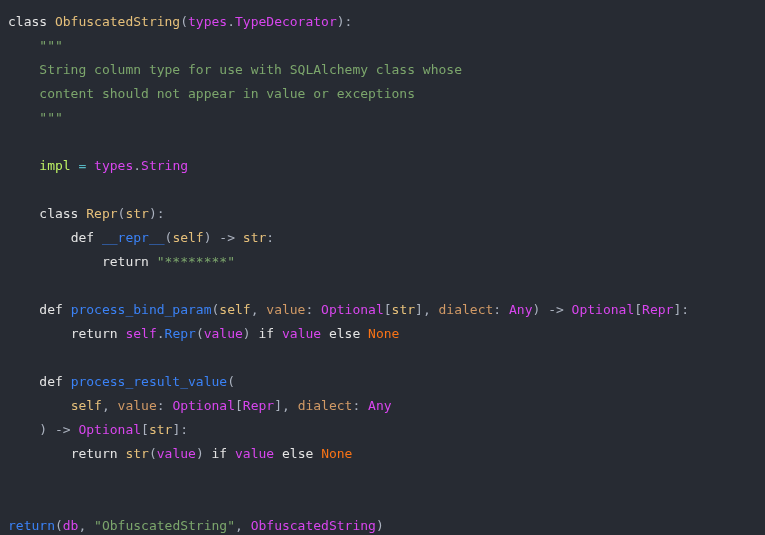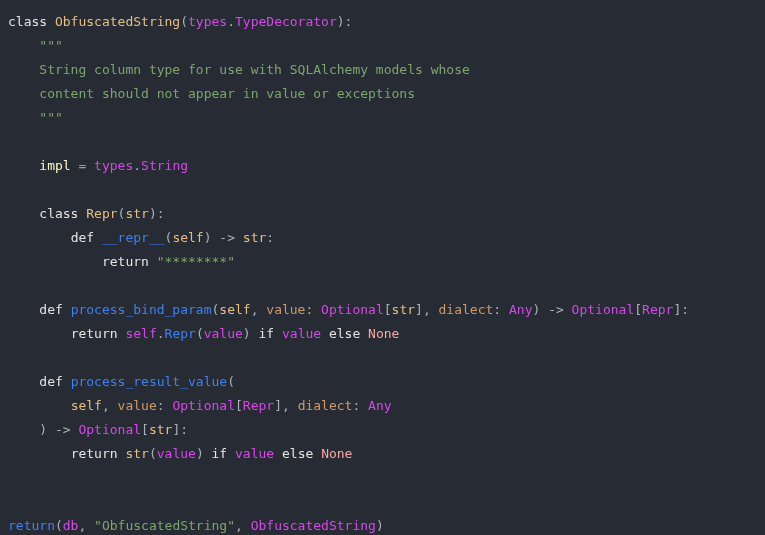--- a/index.html
+++ b/index.html
@@ -12,31 +12,31 @@
   }
   .tok-kw   {color:#e5e5e5}
   .tok-cls  {color:#e6c07b}
   .tok-base {color:#d946ef}
   .tok-fn   {color:#3b82f6}
   .tok-mfn  {color:#3b82f6}
   .tok-str  {color:#7ca66c}
   .tok-doc  {color:#7ca66c}
   .tok-self {color:#e6c07b}
   .tok-prm  {color:#d19a66}
-  .tok-id   {color:#fef9c3}
-  .tok-const{color:#fca5a5}
+  .tok-id   {color:#bef264}
+  .tok-const{color:#f97316}
   .tok-p    {color:#abb2bf}
   .tok-op   {color:#56b6c2}
 </style>
 </head>
 <body>
 
 <pre class="code"><span class="tok-kw">class</span> <span class="tok-cls">ObfuscatedString</span><span class="tok-p">(</span><span class="tok-base">types</span><span class="tok-p">.</span><span class="tok-base">TypeDecorator</span><span class="tok-p">)</span><span class="tok-p">:</span>
     <span class="tok-doc">"""</span>
-    <span class="tok-doc">String column type for use with SQLAlchemy models whose</span>
+    <span class="tok-doc">String column type for use with SQLAlchemy class whose</span>
     <span class="tok-doc">content should not appear in value or exceptions</span>
     <span class="tok-doc">"""</span>
 
     <span class="tok-id">impl</span> <span class="tok-op">=</span> <span class="tok-base">types</span><span class="tok-p">.</span><span class="tok-base">String</span>
 
     <span class="tok-kw">class</span> <span class="tok-cls">Repr</span><span class="tok-p">(</span><span class="tok-cls">str</span><span class="tok-p">)</span><span class="tok-p">:</span>
         <span class="tok-kw">def</span> <span class="tok-mfn">__repr__</span><span class="tok-p">(</span><span class="tok-self">self</span><span class="tok-p">)</span> <span class="tok-p">-&gt;</span> <span class="tok-cls">str</span><span class="tok-p">:</span>
             <span class="tok-kw">return</span> <span class="tok-str">"********"</span>
 
     <span class="tok-kw">def</span> <span class="tok-fn">process_bind_param</span><span class="tok-p">(</span><span class="tok-self">self</span><span class="tok-p">,</span> <span class="tok-prm">value</span><span class="tok-p">:</span> <span class="tok-base">Optional</span><span class="tok-p">[</span><span class="tok-cls">str</span><span class="tok-p">]</span><span class="tok-p">,</span> <span class="tok-prm">dialect</span><span class="tok-p">:</span> <span class="tok-base">Any</span><span class="tok-p">)</span> <span class="tok-p">-&gt;</span> <span class="tok-base">Optional</span><span class="tok-p">[</span><span class="tok-base">Repr</span><span class="tok-p">]</span><span class="tok-p">:</span>

